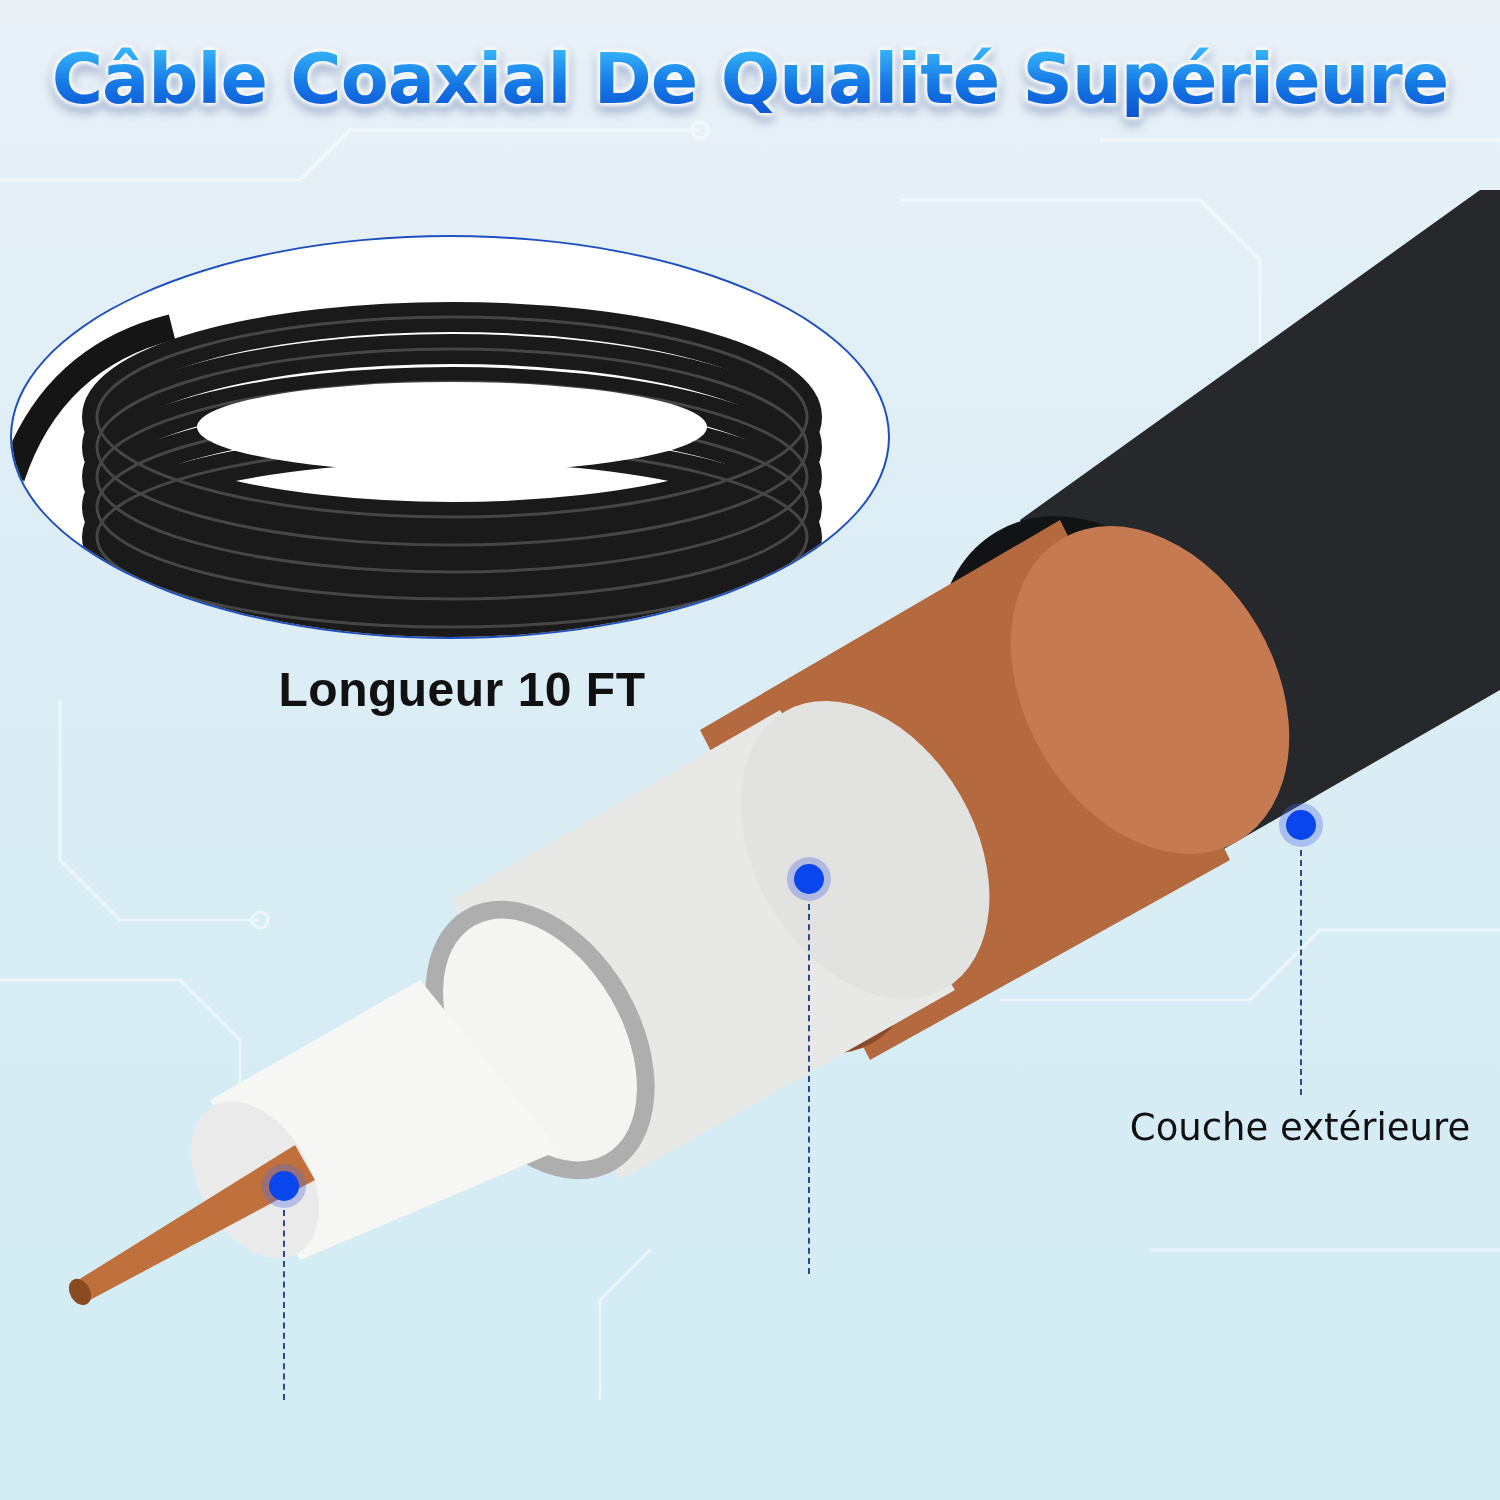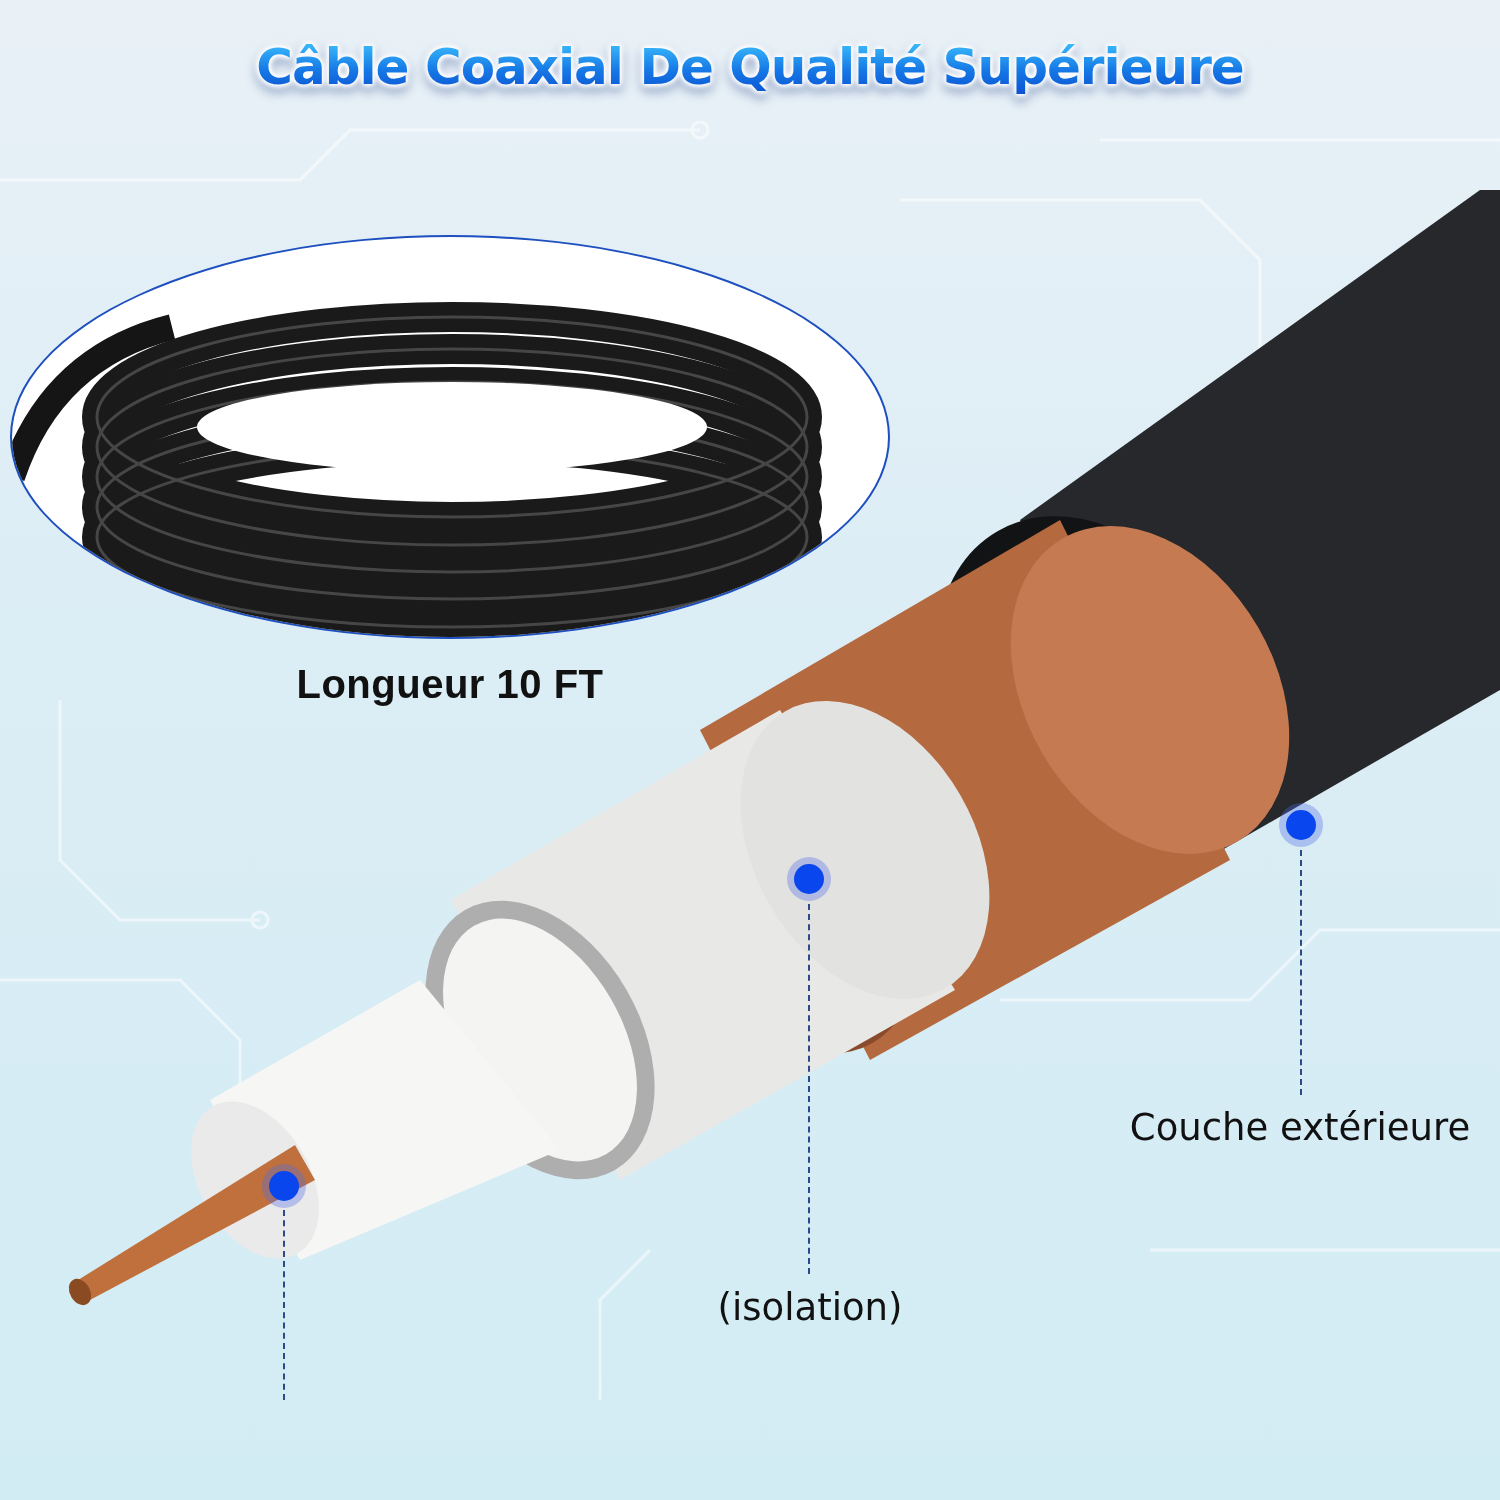--- a/index.html
+++ b/index.html
@@ -1,29 +1,29 @@
 <!DOCTYPE html>
 <html><head>
 <meta charset="utf-8">
 <style>
   html,body{margin:0;padding:0;}
   body{width:1500px;height:1500px;overflow:hidden;position:relative;
     background:linear-gradient(180deg,#e9f1f7 0%,#dcedf5 40%,#d2ecf4 100%);
     font-family:"Liberation Sans",sans-serif;}
   .circuit{position:absolute;inset:0;opacity:.55;}
   .title{position:absolute;left:0;top:38px;width:1500px;text-align:center;
-    font-family:"DejaVu Sans",sans-serif;font-weight:bold;font-size:50px;letter-spacing:-1px;
+    font-family:"DejaVu Sans",sans-serif;font-weight:bold;font-size:70px;letter-spacing:-1px;
     color:#1a86e8;
     background:linear-gradient(180deg,#40c7ff 0%,#1679e6 55%,#0b4fd0 100%);
     -webkit-background-clip:text;background-clip:text;-webkit-text-fill-color:transparent;
     filter:drop-shadow(0 0 2px #fff) drop-shadow(0 0 2px #fff) drop-shadow(0 0 3px #fff) drop-shadow(0 5px 5px rgba(0,40,120,.35));}
   .ellipse{position:absolute;left:10px;top:235px;width:876px;height:400px;border-radius:50%;
     background:#fff;border:2px solid #1d4fbf;overflow:hidden;}
-  .length{position:absolute;left:250px;top:662px;width:400px;text-align:center;
-    font-weight:bold;font-size:40px;color:#111;letter-spacing:.5px;}
+  .length{position:absolute;left:262px;top:662px;width:400px;text-align:center;
+    font-weight:bold;font-size:48px;color:#111;letter-spacing:.5px;}
   .label{position:absolute;text-align:center;font-family:"DejaVu Sans",sans-serif;font-size:37px;line-height:45px;color:#111;}
   .dot{position:absolute;width:44px;height:44px;border-radius:50%;background:rgba(80,110,230,.35);}
   .dot::after{content:"";position:absolute;left:7px;top:7px;width:30px;height:30px;border-radius:50%;background:#0a46ee;}
   .leader{position:absolute;width:0;border-left:2px dashed #2a4a8a;}
 </style>
 </head>
 <body>
 
 <svg class="circuit" width="1500" height="1500" viewBox="0 0 1500 1500">
   <g stroke="#ffffff" stroke-width="3" fill="none">
@@ -88,19 +88,18 @@
 
 <div class="dot" style="left:1279px;top:803px;"></div>
 <div class="leader" style="left:1300px;top:850px;height:245px;"></div>
 <div class="label" style="left:1110px;top:1105px;width:380px;">
   <div>Couche extérieure</div>
 </div>
 
 <div class="dot" style="left:787px;top:857px;"></div>
 <div class="leader" style="left:808px;top:904px;height:370px;"></div>
 <div class="label" style="left:660px;top:1285px;width:300px;">
-  <div>(isolation)</div>
 </div>
 
 <div class="dot" style="left:262px;top:1164px;"></div>
 <div class="leader" style="left:283px;top:1210px;height:190px;"></div>
 <div class="label" style="left:70px;top:1400px;width:420px;">
 </div>
 
 </body></html>

